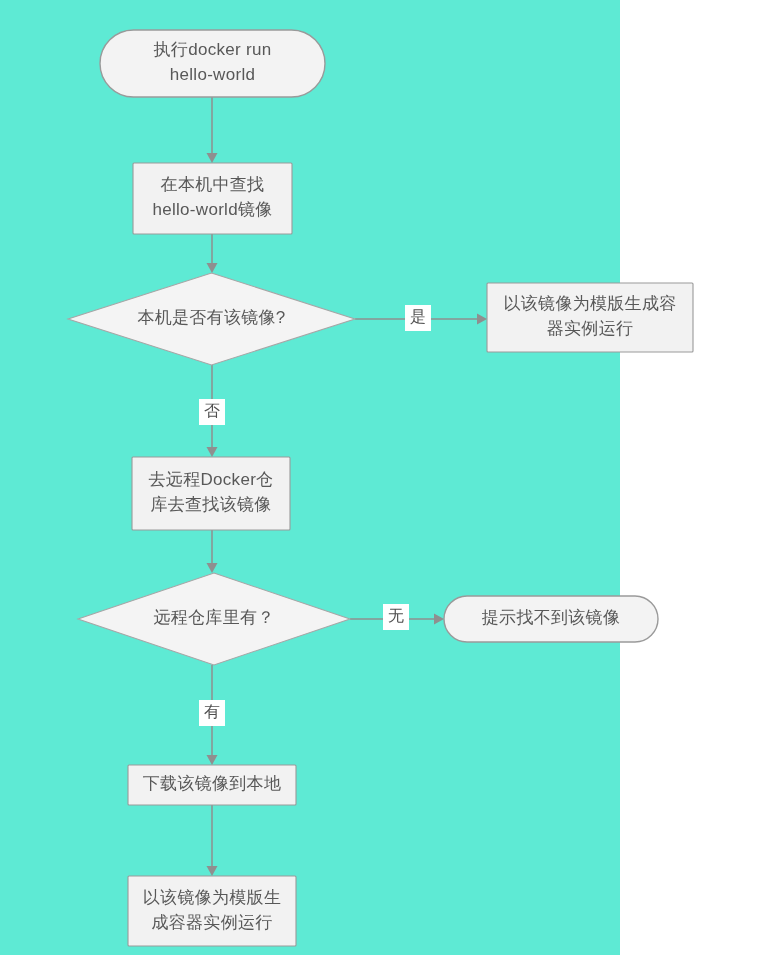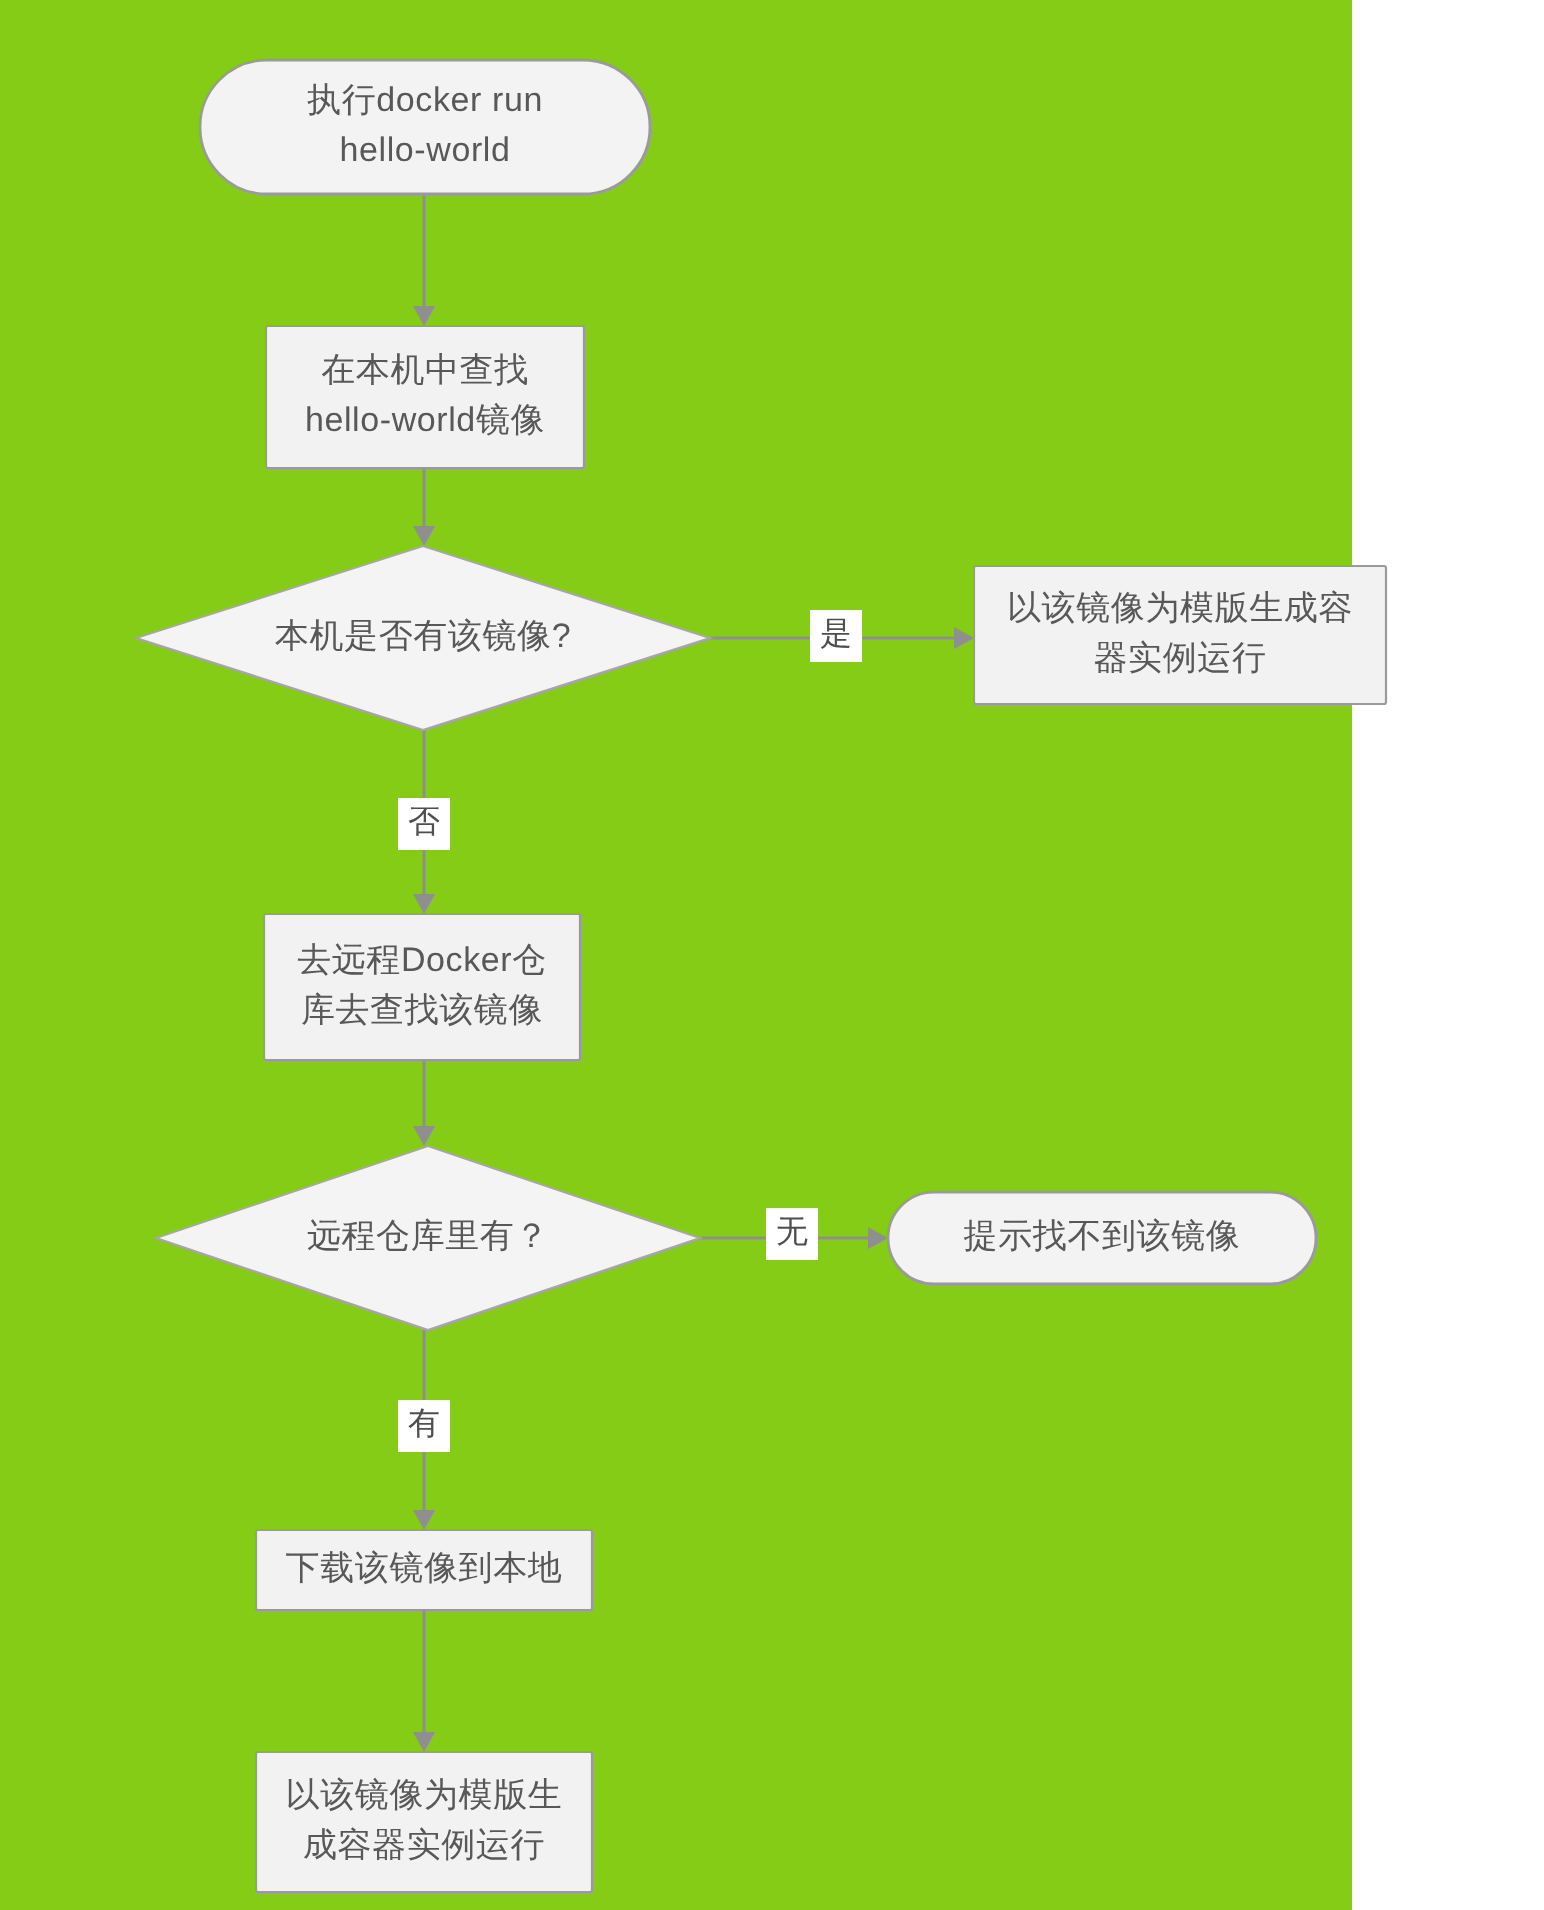--- a/index.html
+++ b/index.html
@@ -9,23 +9,23 @@
     background: #ffffff;
   }
   body {
     font-family: "Liberation Sans", "DejaVu Sans", sans-serif;
     width: 772px;
     height: 955px;
     overflow: hidden;
   }
   #flow-canvas {
     position: relative;
-    width: 676px;
+    width: 620px;
     height: 955px;
-    background: #84cc16;
+    background: #5eead4;
   }
   svg.flow-svg {
     position: absolute;
     top: 0;
     left: 0;
     width: 772px;
     height: 955px;
     display: block;
   }
   .node-shape {

